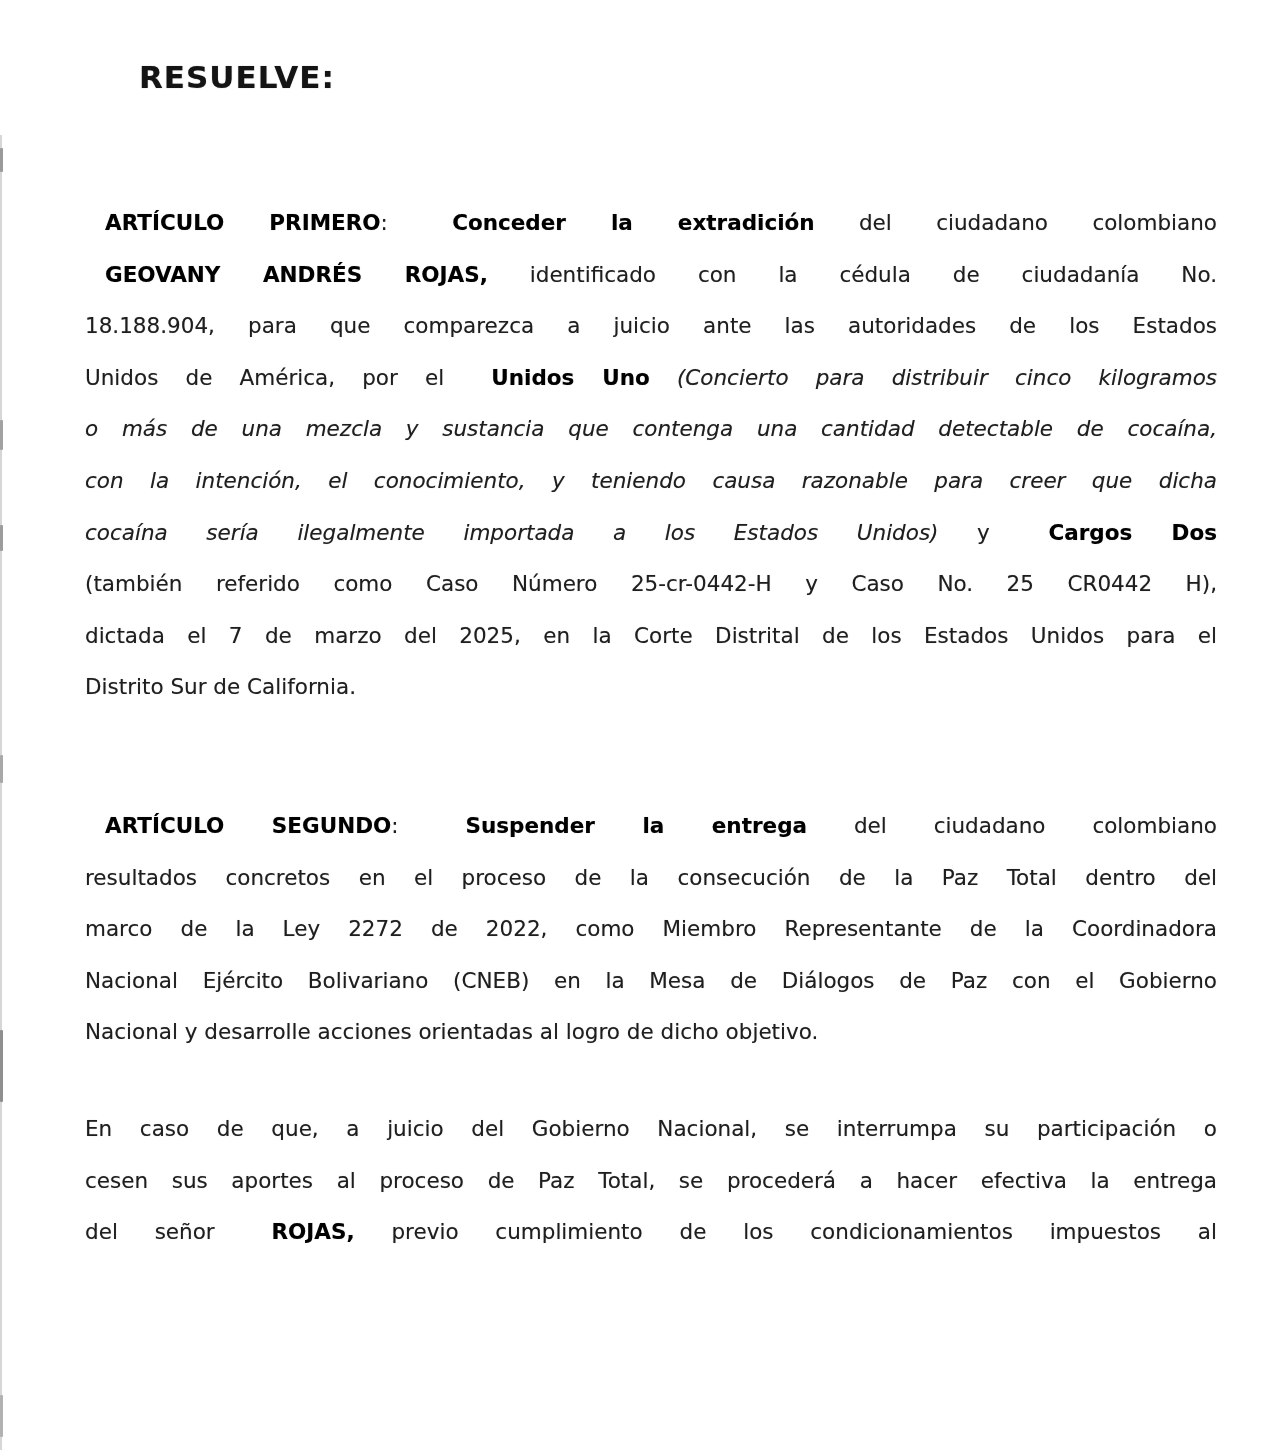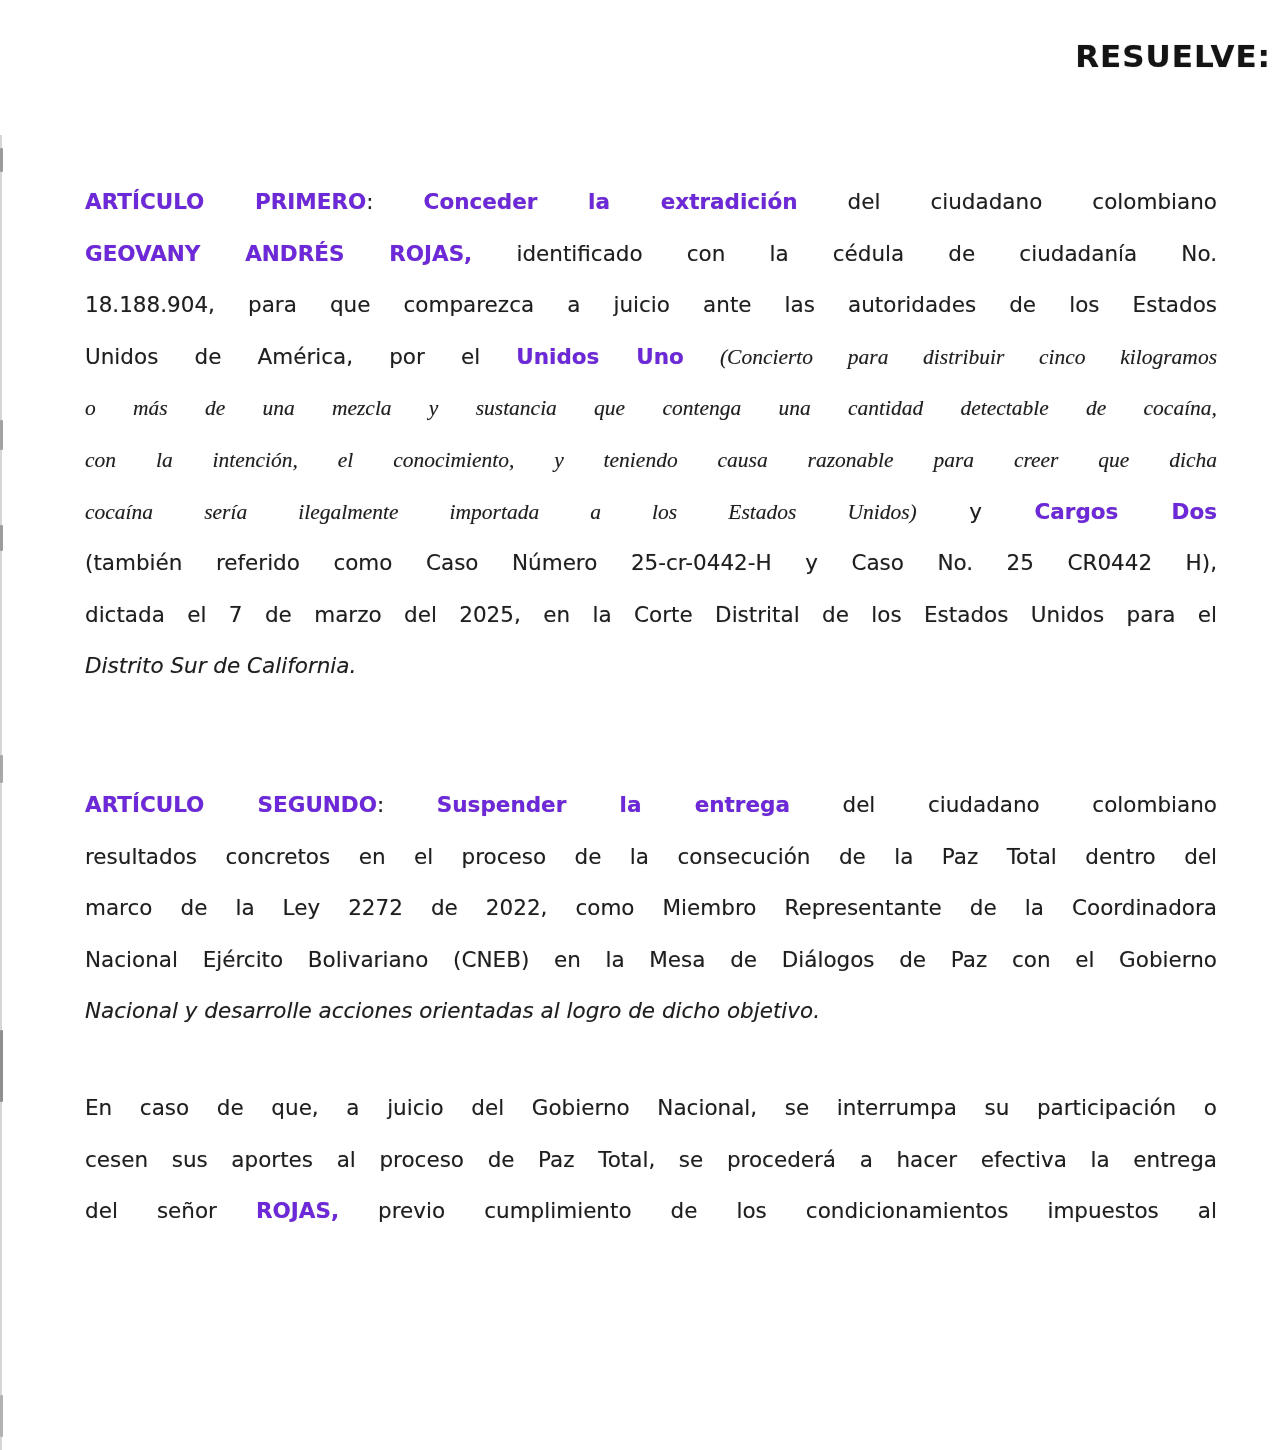--- a/index.html
+++ b/index.html
@@ -13,22 +13,22 @@
     font-family: "DejaVu Sans", "Liberation Sans", sans-serif;
     color: #1b1b1b;
   }
   .content {
     position: absolute;
     left: 85px;
     top: 0;
     width: 1132px;
   }
   .doc-title {
-    margin-top: 36px;
-    text-align: right;
+    margin-top: 57px;
+    text-align: left;
     position: relative;
     left: 54px;
     font-weight: bold;
     font-size: 31px;
     line-height: 40px;
     letter-spacing: 1px;
     color: #141414;
     text-shadow: 0 0 1px rgba(20,20,20,0.45);
   }
   .para {
@@ -38,24 +38,23 @@
     text-shadow: 0 0 0.8px rgba(30,30,30,0.4);
   }
   .para .line {
     height: 51.6px;
     text-align: justify;
     text-align-last: justify;
   }
   .para .line.last {
     text-align: right;
     text-align-last: left;
-    font-style: italic;
   }
-  .b { font-weight: bold; color: #6d28d9; }
-  .i { font-style: italic; font-family: Liberation Serif, serif; }
+  .b { font-weight: bold; color: #000000; margin-left: 20px; }
+  .i { font-style: italic; }
   #p1 { margin-top: 100px; }
   #p2 { margin-top: 87px; }
   #p3 { margin-top: 45px; }
   
   .scan-edge {
     position: absolute;
     left: 0; top: 135px;
     width: 2px; height: 1315px;
     background: #d6d6d6;
   }

